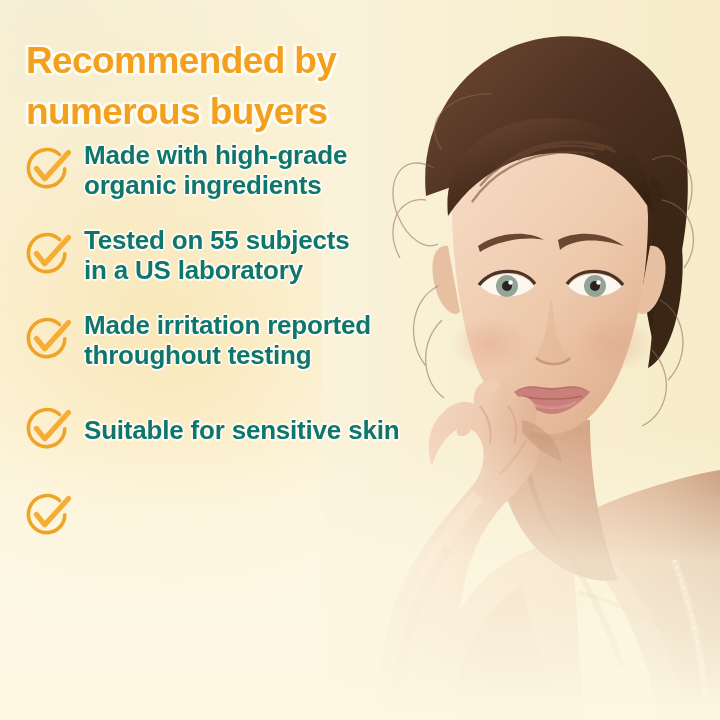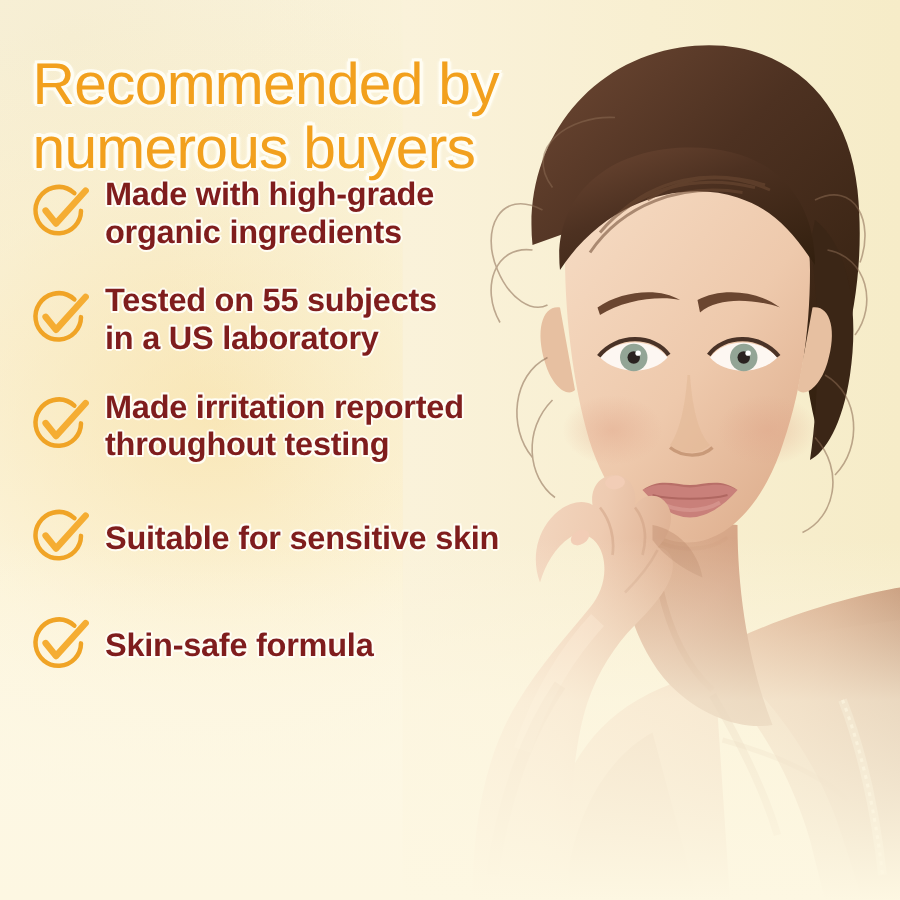--- a/index.html
+++ b/index.html
@@ -57,23 +57,23 @@
     background: linear-gradient(160deg, #fbf4de 0%, #f9f0d4 45%, #f7ecc9 100%);
   }
   .photo-svg { position: absolute; inset: 0; display: block; }
 
   
   .headline {
     position: absolute;
     left: 26px;
     top: 10px;
     width: 470px;
-    font-size: 47px;
+    font-size: 37px;
     line-height: 51px;
-    font-weight: 400;
+    font-weight: 700;
     letter-spacing: -0.6px;
     color: #f2a01d;
     text-shadow:
       -2.5px 0 0 #fffdf3,  2.5px 0 0 #fffdf3,
       0 -2.5px 0 #fffdf3,  0 2.5px 0 #fffdf3,
       -2px -2px 0 #fffdf3, 2px -2px 0 #fffdf3,
       -2px 2px 0 #fffdf3,  2px 2px 0 #fffdf3,
       -3px 0 2px #fffdf3,  3px 0 2px #fffdf3;
     white-space: pre-line;
   }
@@ -101,21 +101,21 @@
   .check-icon {
     flex: 0 0 auto;
     width: 56px;
     height: 56px;
     display: block;
   }
   .feature-text {
     font-size: 26px;
     line-height: 30px;
     font-weight: 700;
-    color: #7f1d1d;
+    color: #0f766e;
     letter-spacing: -0.2px;
     white-space: pre-line;
     text-shadow:
       -1.6px 0 0 #fffdf4, 1.6px 0 0 #fffdf4,
       0 -1.6px 0 #fffdf4, 0 1.6px 0 #fffdf4,
       -1.2px -1.2px 0 #fffdf4, 1.2px -1.2px 0 #fffdf4,
       -1.2px 1.2px 0 #fffdf4, 1.2px 1.2px 0 #fffdf4;
   }
 </style>
 </head>
@@ -341,17 +341,16 @@
         <path d="M18.5 26.5 L 26.8 36.8 L 50.5 10.5" fill="none" stroke="#f5ad33" stroke-width="5.2" stroke-linecap="round" stroke-linejoin="round"></path>
       </svg>
       <div class="feature-text">Suitable for sensitive skin</div>
     </div>
 
     <div class="feature-row r4">
       <svg class="check-icon" viewBox="0 0 56 56">
         <path d="M41.5 12.5 C 36.8 8.2 30.4 6.6 24.3 8.2 C 15.1 10.6 9.2 19.6 10.6 29 C 12 38.4 20.3 45.2 29.8 44.6 C 39.3 44 46.7 36.2 46.8 26.7" fill="none" stroke="#f0a426" stroke-width="3.6" stroke-linecap="round"></path>
         <path d="M18.5 26.5 L 26.8 36.8 L 50.5 10.5" fill="none" stroke="#f5ad33" stroke-width="5.2" stroke-linecap="round" stroke-linejoin="round"></path>
       </svg>
-      <div class="feature-text">Skin-safe formula</div>
     </div>
 
   </div>
 </div>
 
 </body></html>

